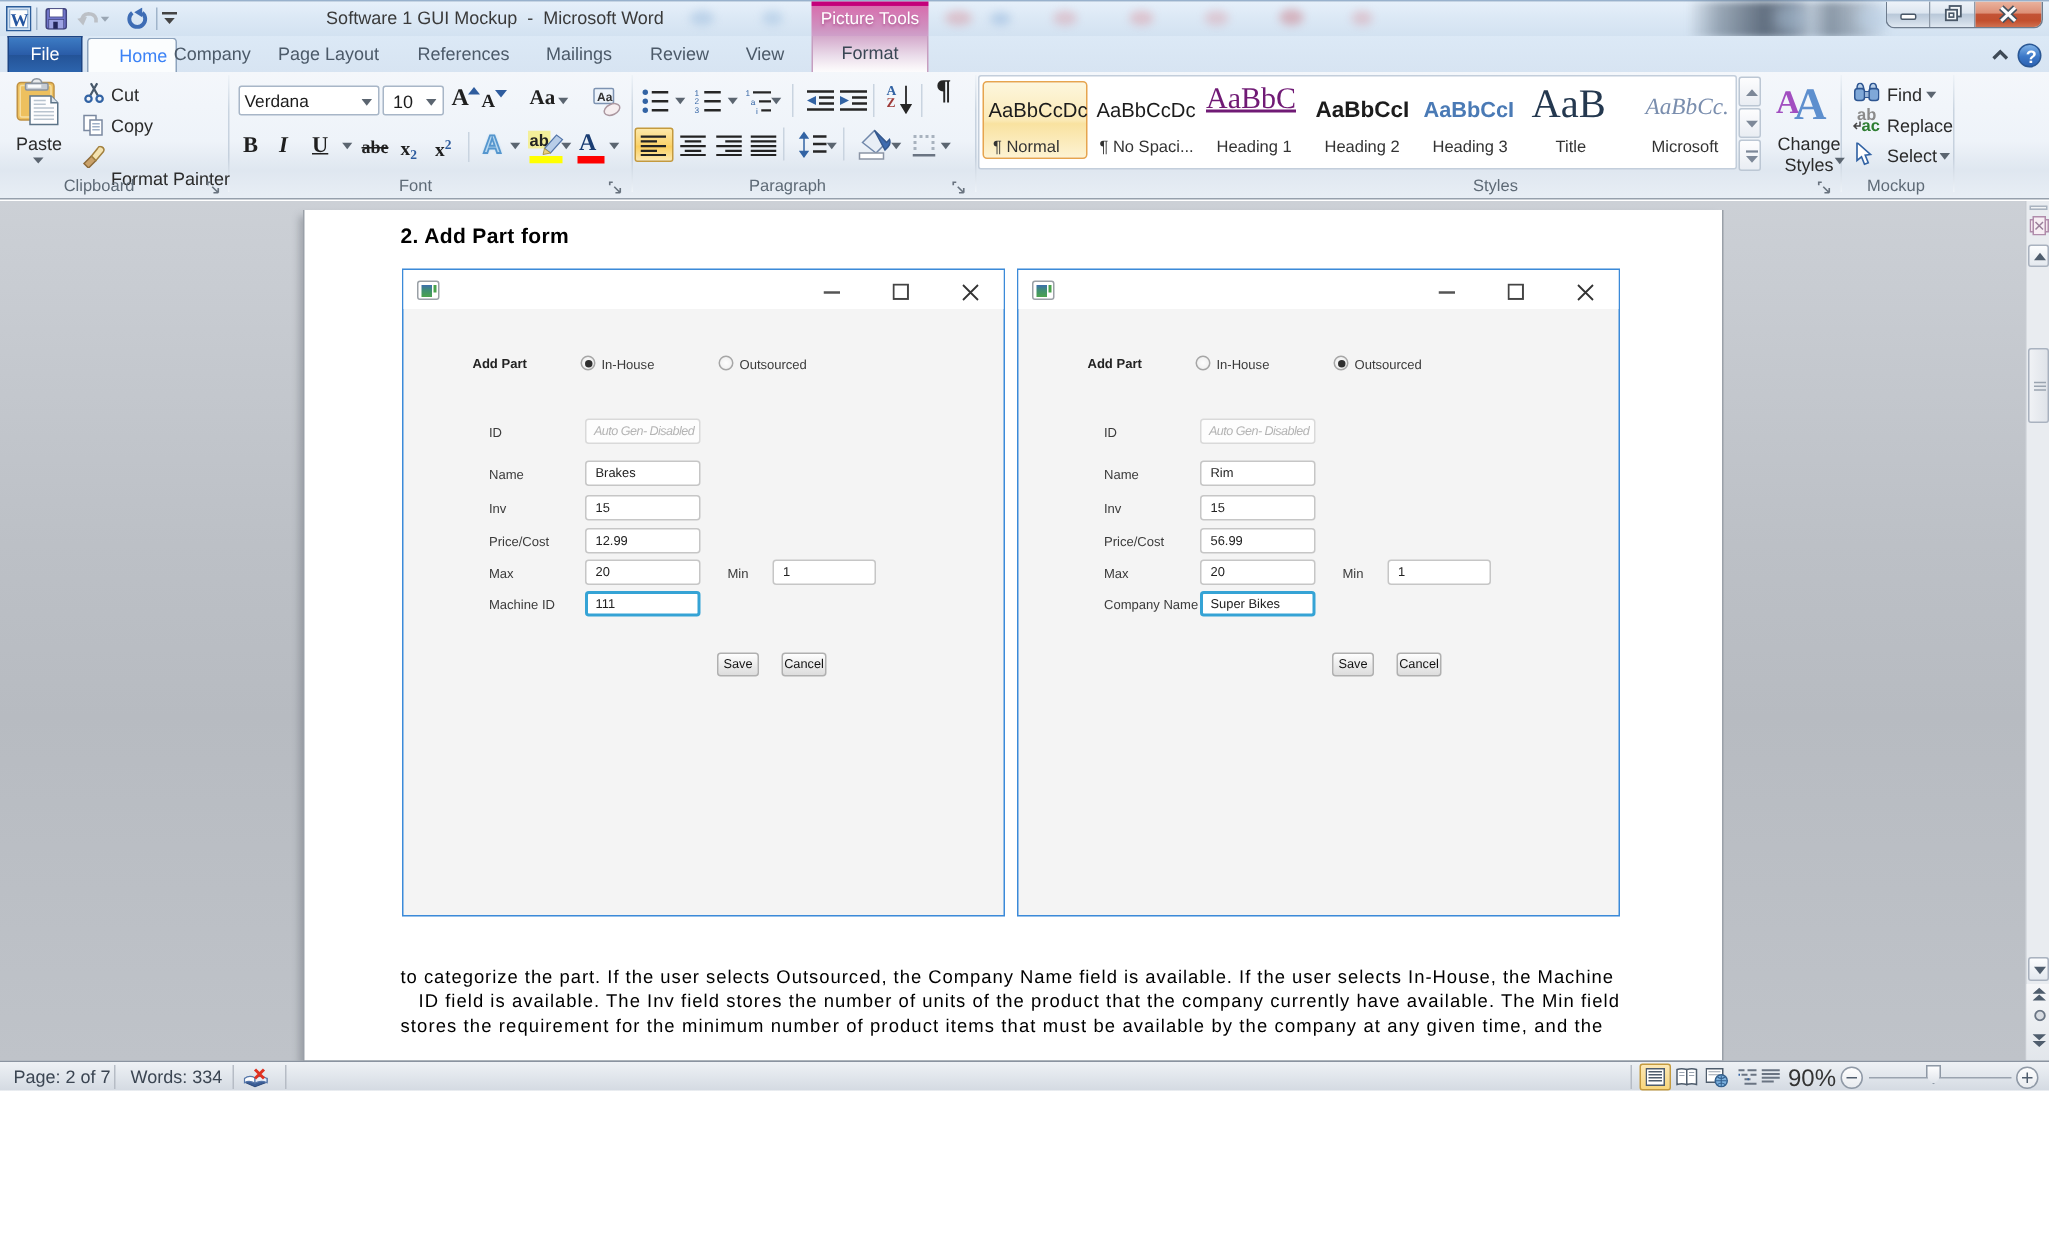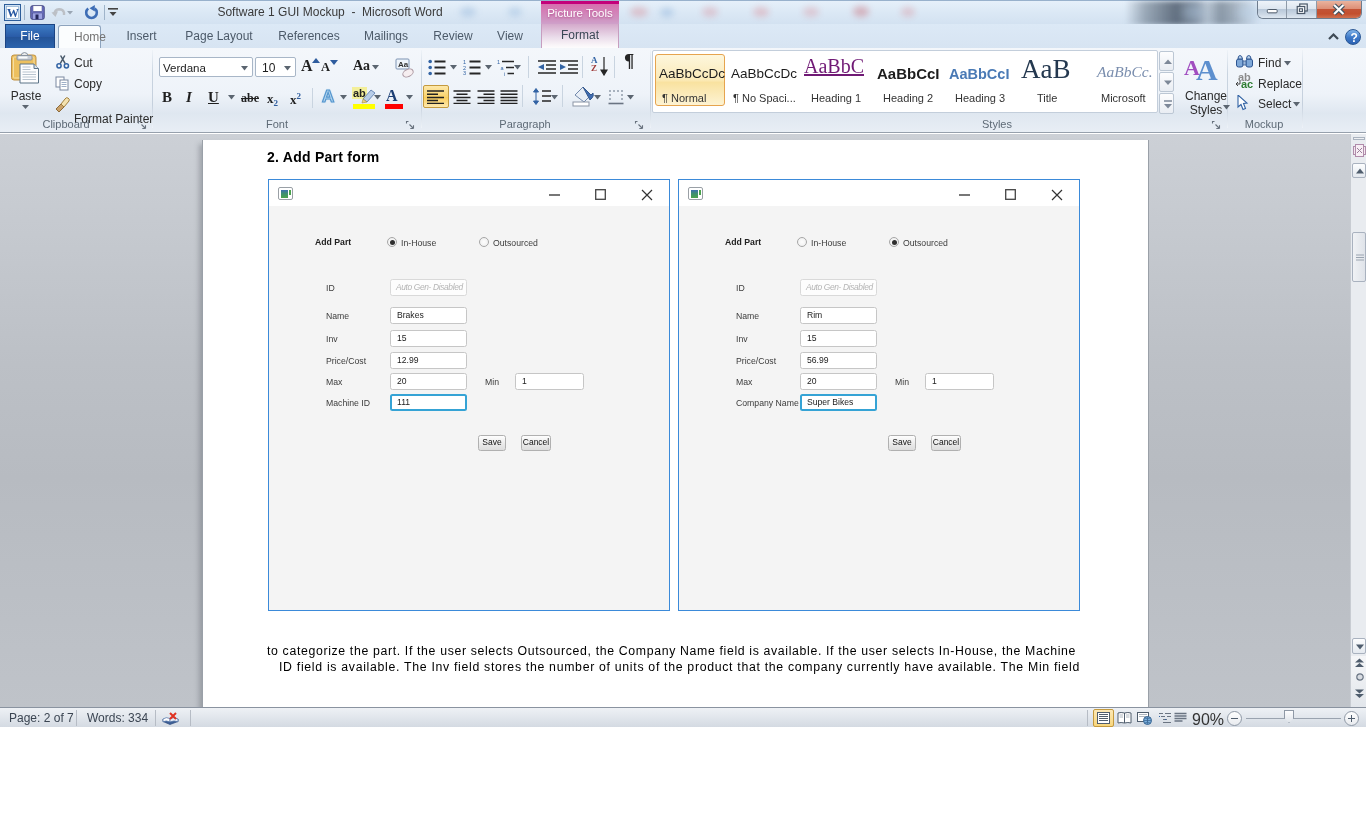--- a/index.html
+++ b/index.html
@@ -24,21 +24,21 @@
 
 #winbtns { position:absolute; right:4px; top:0; width:105px; height:18px; border-radius:0 0 6px 6px; overflow:hidden; border:1px solid #6e7c8d; border-top:none; display:flex; }
 #winbtns .wb { flex:1; background:linear-gradient(#eef3f9, #dde6f0 45%, #b9c8d9 50%, #ccd8e5 78%, #dfe8f1); position:relative; border-right:1px solid #8e9aa8; }
 #winbtns .wb:last-child { border-right:none; background:linear-gradient(#eab39e, #dd9077 45%, #c35335 50%, #c24f2e 75%, #d0704f); flex:1.55; }
 
 
 #tabrow { position:absolute; left:0; top:24px; width:1366px; height:24px;
   background:linear-gradient(#dce9f6, #d7e4f2); }
 .tab { position:absolute; top:1px; height:23px; font-size:12px; color:#4c5a69; text-align:center; line-height:23px; }
 #tab-file { left:5px; top:0px; width:50px; height:24px; background:linear-gradient(#3d7cc4, #2a5ca8 50%, #245397 51%, #2c64ad); color:#fff; border-radius:0 0 0 0; font-size:12px; line-height:23px; border:1px solid #1c4483; border-bottom:none;}
-#tab-home { left:58px; width:43px; background:#fbfdfe; border:1px solid #8da3bd; border-bottom:none; border-radius:3px 3px 0 0; color:#737373;padding-left:15px; }
+#tab-home { left:58px; width:60px; background:#fbfdfe; border:1px solid #8da3bd; border-bottom:none; border-radius:3px 3px 0 0; color:#3b82f6;padding-left:15px; }
 #tab-format { left:541px; top:0 !important; width:78px; height:24px; background:linear-gradient(#d4a9cb, #eadcea 55%, #f8f3f7 85%, #fdfcfd); color:#3a4755; border-left:1px solid #c79ec0; border-right:1px solid #c79ec0; line-height:22px; }
 
 #ribbon { position:absolute; left:0; top:48px; width:1366px; height:85px;
   background:linear-gradient(#f4f7fb, #eef3f9 55%, #e4ebf3 70%, #dfe7f0 78%, #e8eef5);
   border-bottom:1px solid #96a0ac; }
 #ribbon .gsep { position:absolute; top:2px; width:1px; height:78px; background:linear-gradient(#eef3f8, #c9d4e0 30%, #c5d0dd 70%, #eef3f8); }
 .glabel { position:absolute; top:70px; font-size:11px; color:#5e6a76; text-align:center; }
 .launcher { position:absolute; top:72px; width:11px; height:11px; }
 
 .rtext { font-size:12px; color:#2b2b2b; white-space:nowrap; }
@@ -138,21 +138,21 @@
           </svg></div>
       <div class="wb"><svg width="100%" height="100%" viewBox="0 0 45 17">
             <path d="M17.5 4 l9.5 9 M27 4 l-9.5 9" stroke="#43525f" stroke-width="4.4"></path>
             <path d="M17.5 4 l9.5 9 M27 4 l-9.5 9" stroke="#fbfcfd" stroke-width="2.2"></path>
           </svg></div>
     </div>
   </div>
   <div id="tabrow">
     <div class="tab" id="tab-file">File</div>
     <div class="tab" id="tab-home">Home</div>
-    <div class="tab" style="left:114px; width:55px;">Insert</div>
+    <div class="tab" style="left:114px; width:55px;">Company</div>
     <div class="tab" style="left:174px; width:90px;">Page Layout</div>
     <div class="tab" style="left:266px; width:86px;">References</div>
     <div class="tab" style="left:350px; width:72px;">Mailings</div>
     <div class="tab" style="left:422px; width:62px;">Review</div>
     <div class="tab" style="left:482px; width:56px;">View</div>
     <div class="tab" id="tab-format">Format</div>
     <svg class="abs" style="left:1327px; top:8px;" width="13" height="9" viewBox="0 0 13 9">
         <path d="M2 7 L6.5 2.5 L11 7" fill="none" stroke="#3f4a56" stroke-width="2.2"></path>
       </svg>
     <div class="abs" style="left:1345px; top:5px; width:16px; height:16px; border-radius:50%; background:linear-gradient(#7fb2e8, #3c78c8 55%, #2d62b2); border:1px solid #2a5794;">
@@ -512,20 +512,21 @@
         <div class="form-label" style="left:216px; top:197px;">Min</div>
         <div class="tfield" style="left:246px; top:193px; width:69px;">1</div>
         <div class="form-label" style="left:57px; top:218px;">Company Name</div>
         <div class="tfield foc" style="left:121px; top:214px;">Super Bikes</div>
         <div class="mockbtn" style="left:209px; top:255px; width:28px;">Save</div>
         <div class="mockbtn" style="left:252px; top:255px; width:30px;">Cancel</div>
       </div>
 
       <div class="bodyline" style="top:503.5px; letter-spacing:0.646px;">to categorize the part. If the user selects Outsourced, the Company Name field is available. If the user selects In-House, the Machine</div>
       <div class="bodyline" style="top:520px; letter-spacing:0.691px;margin-left:12px;">ID field is available. The Inv field stores the number of units of the product that the company currently have available. The Min field</div>
+      <div class="bodyline" style="top:536.5px; letter-spacing:0.739px;">stores the requirement for the minimum number of product items that must be available by the company at any given time, and the</div>
     </div>
     <div id="vscroll">
       <div class="abs" style="left:2px; top:3px; width:12px; height:3px; background:linear-gradient(#fdfdfd,#dde2e8); border:1px solid #aab3bf;"></div>
       <svg class="abs" style="left:2px; top:10px;" width="13" height="13" viewBox="0 0 13 13">
         <rect x="0.5" y="2.5" width="12" height="8" fill="#f3e8ef" stroke="#b08cab"></rect>
         <rect x="2.5" y="0.5" width="8" height="12" fill="#f7eef4" stroke="#b08cab"></rect>
         <path d="M4 4 l5 5 M9 4 l-5 5" stroke="#9b7f9b" stroke-width="1"></path>
       </svg>
       <div class="abs" style="left:1px; top:29px; width:14px; height:15px; background:linear-gradient(#fcfdfe,#e4e9ef); border:1px solid #a9b2bf; border-radius:2px;">
         <svg style="position:absolute;left:2.5px;top:4px;" width="8" height="6" viewBox="0 0 8 6">

